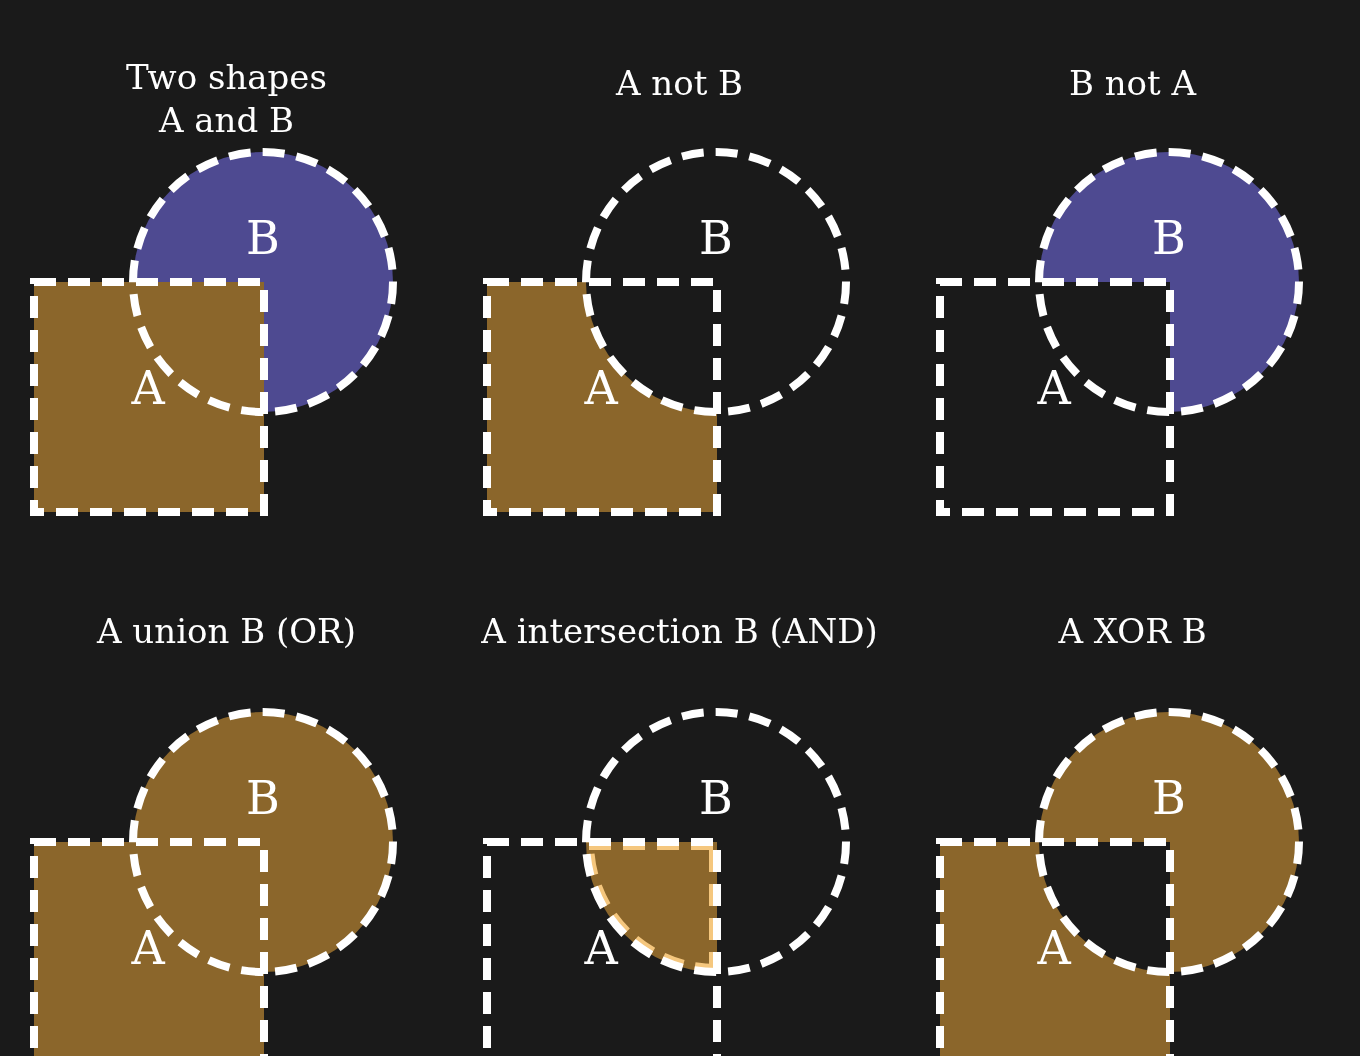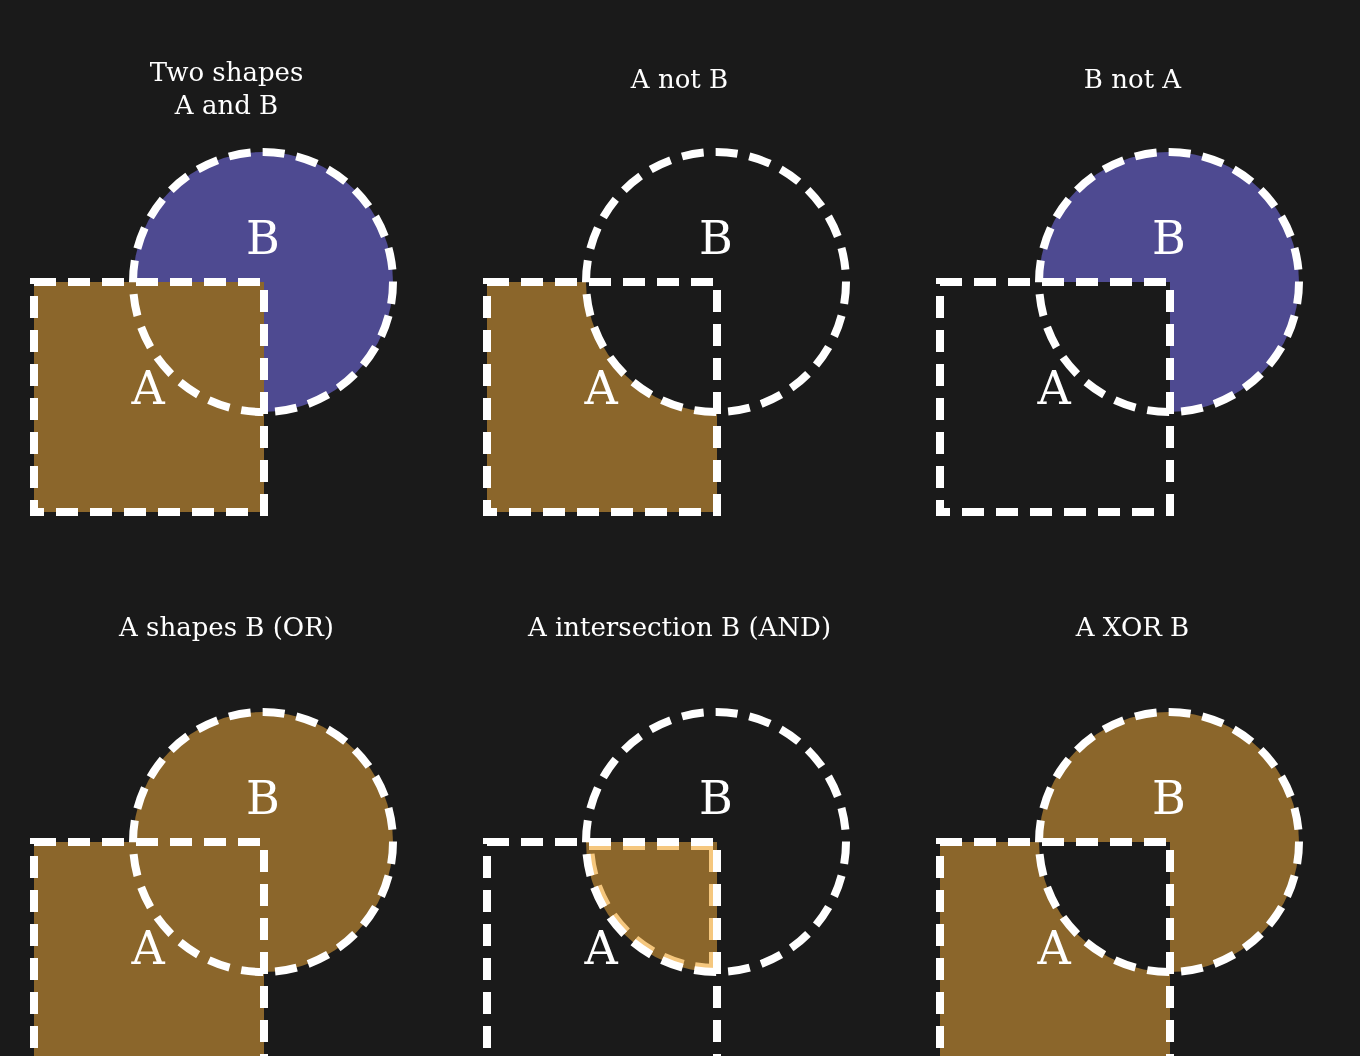--- a/index.html
+++ b/index.html
@@ -24,21 +24,21 @@
     width: 453px;
     height: 528px;
   }
   .panel-title {
     position: absolute;
     left: 0;
     width: 100%;
     text-align: center;
     color: #ffffff;
     font-family: "DejaVu Serif", "Liberation Serif", serif;
-    font-size: 26px;
+    font-size: 34px;
     line-height: 1.0;
     letter-spacing: 0px;
     white-space: nowrap;
     overflow: visible;
   }
   .panel-title.two-line {
     white-space: pre-line;
     line-height: 1.25;
   }
   .shape-svg {
@@ -113,21 +113,21 @@
       <g>
         <circle cx="263" cy="282" r="130" fill="none" stroke="#ffffff" stroke-width="8" stroke-dasharray="22 12"></circle>
         <rect x="34" y="282" width="230" height="230" fill="none" stroke="#ffffff" stroke-width="8" stroke-dasharray="22 12"></rect>
       </g>
       <text class="shape-label" x="148" y="392">A</text>
       <text class="shape-label" x="263" y="242">B</text>
     </svg>
   </div>
 
   <div class="panel" style="left:0px; top:560px;">
-    <div class="panel-title" style="top:54px;">A shapes B (OR)</div>
+    <div class="panel-title" style="top:54px;">A union B (OR)</div>
     <svg class="shape-svg" viewBox="0 0 453 528">
       <g>
         <circle cx="263" cy="282" r="130" fill="#8b662b"></circle>
         <rect x="34" y="282" width="230" height="230" fill="#8b662b"></rect>
       </g>
       <g>
         <circle cx="263" cy="282" r="130" fill="none" stroke="#ffffff" stroke-width="8" stroke-dasharray="22 12"></circle>
         <rect x="34" y="282" width="230" height="230" fill="none" stroke="#ffffff" stroke-width="8" stroke-dasharray="22 12"></rect>
       </g>
       <text class="shape-label" x="148" y="392">A</text>

